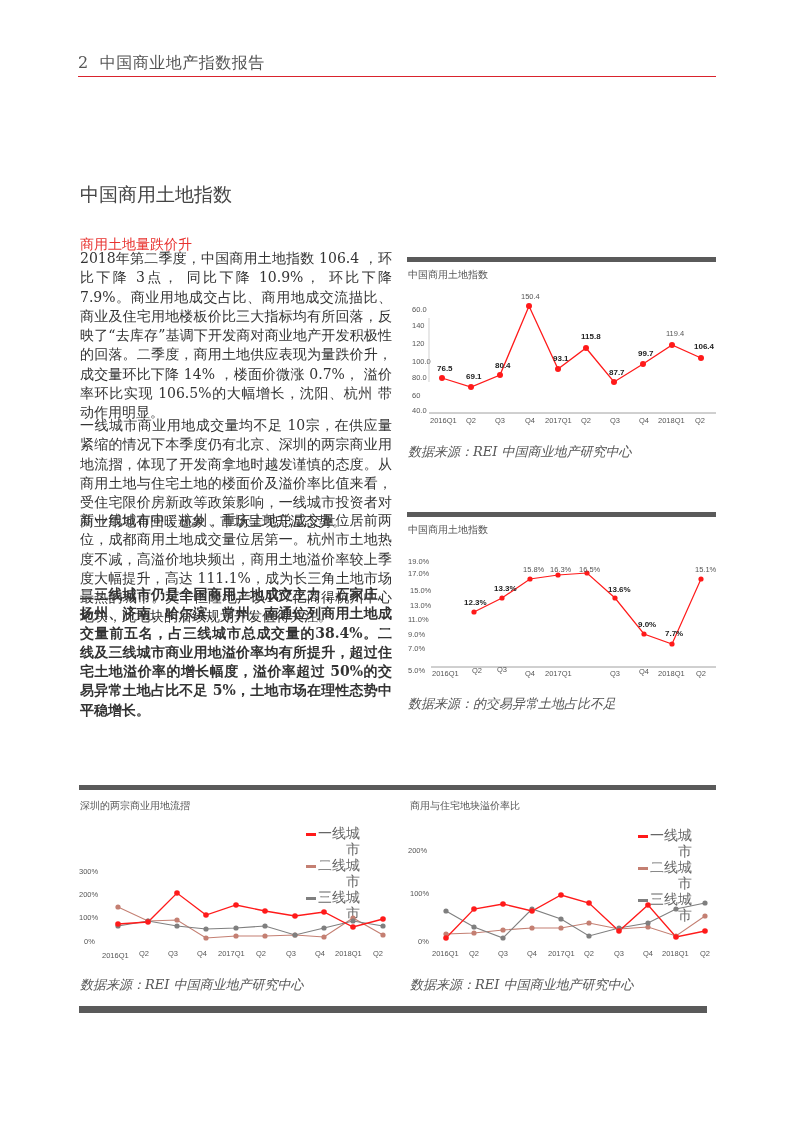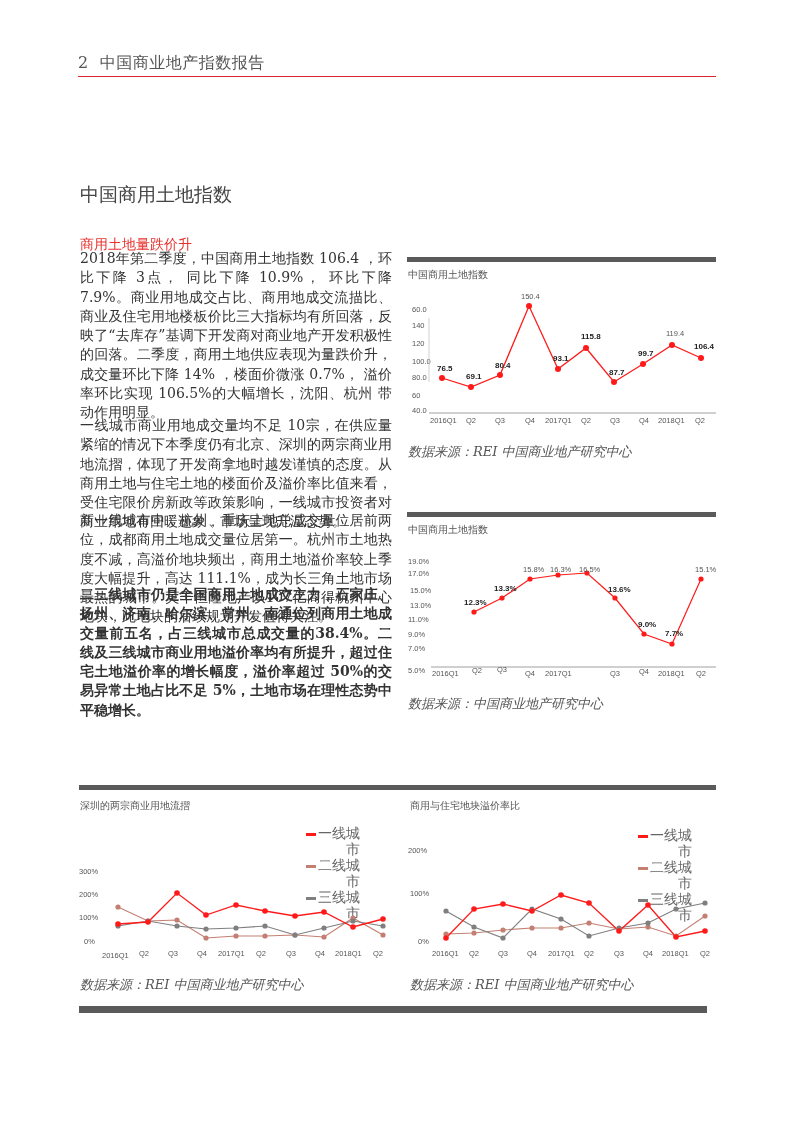--- a/index.html
+++ b/index.html
@@ -143,21 +143,21 @@
     <text class="tick" x="97" y="120">Q3</text>
       <text class="tick" x="125" y="124">Q4</text>
     <text class="tick" x="145" y="124">2017Q1</text>
       <text class="tick" x="126" y="135">Q2</text>
     <text class="tick" x="210" y="124">Q3</text>
       <text class="tick" x="239" y="122">Q4</text>
     <text class="tick" x="258" y="124">2018Q1</text>
       <text class="tick" x="296" y="124">Q2</text>
   </g>
 </svg>
-<div class="abs source" style="left:408px; top:695px;">数据来源：中国商业地产研究中心</div>
+<div class="abs source" style="left:408px; top:695px;">数据来源：的交易异常土地占比不足</div>
 
 <div class="abs bar-rule" style="left:79px; top:785px; width:637px;"></div>
 
 <div class="abs chart-title" style="left:80px; top:799px;">深圳的两宗商业用地流摺</div>
 <div class="abs legend" style="left:300px; top:825px; line-height:16px; text-align:right; width:60px;">
   <div><span class="sw" style="background:#ff1a1a"></span><span>一线城市</span></div>
   <div><span class="sw" style="background:#c47f72"></span><span>二线城市</span></div>
   <div><span class="sw" style="background:#7f7f7f"></span><span>三线城市</span></div>
 </div>
 <svg class="abs" style="left:75px; top:862px;" width="320" height="110">

